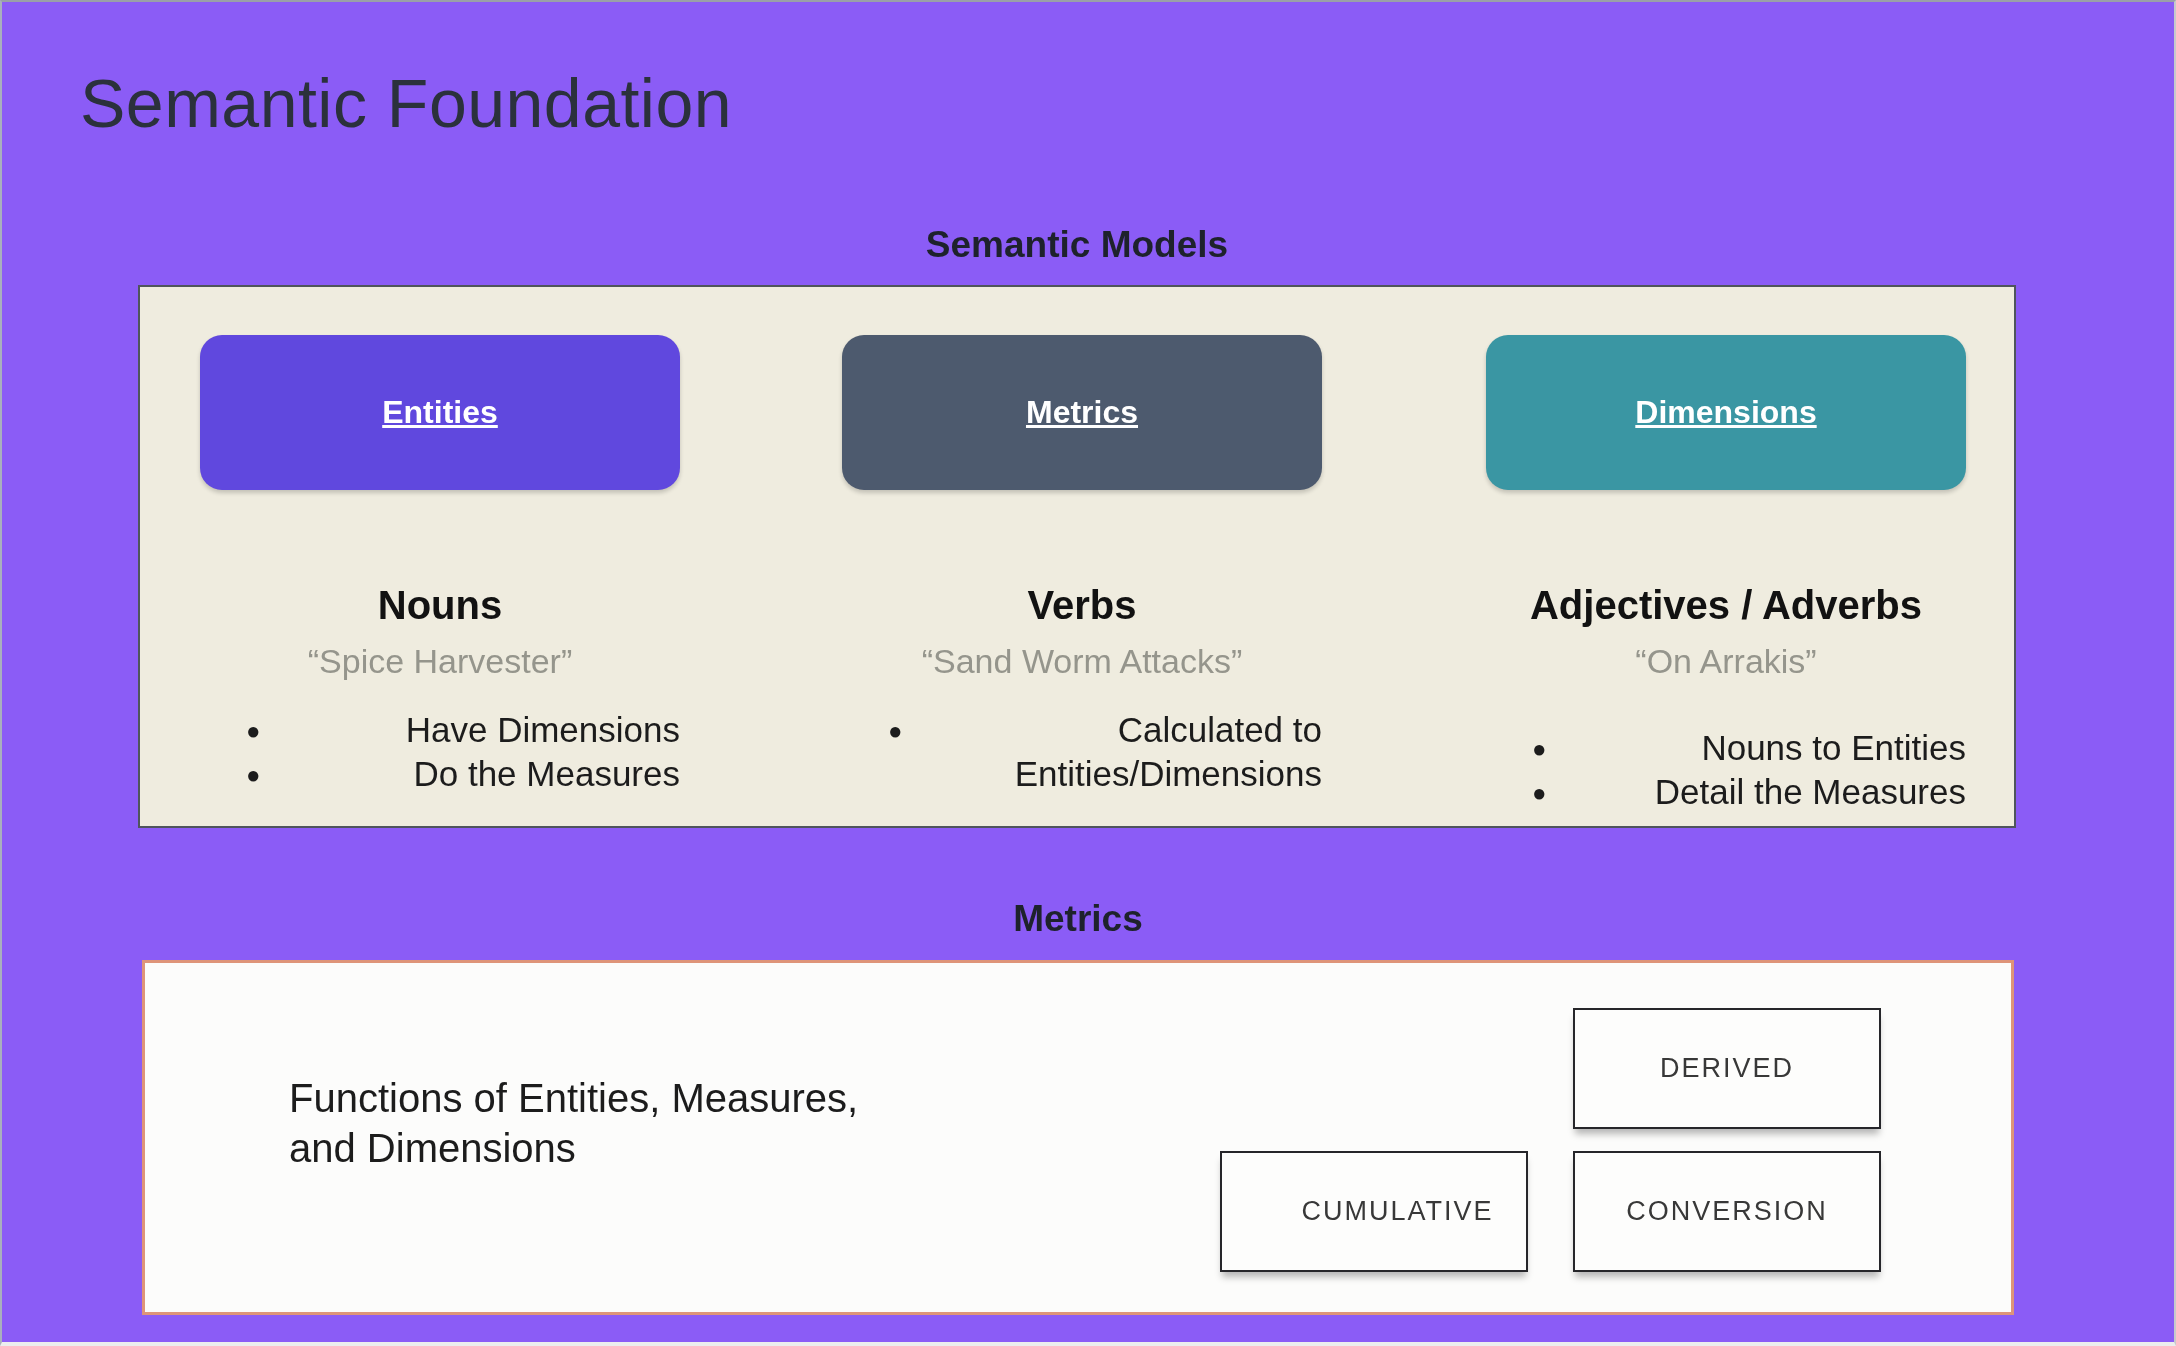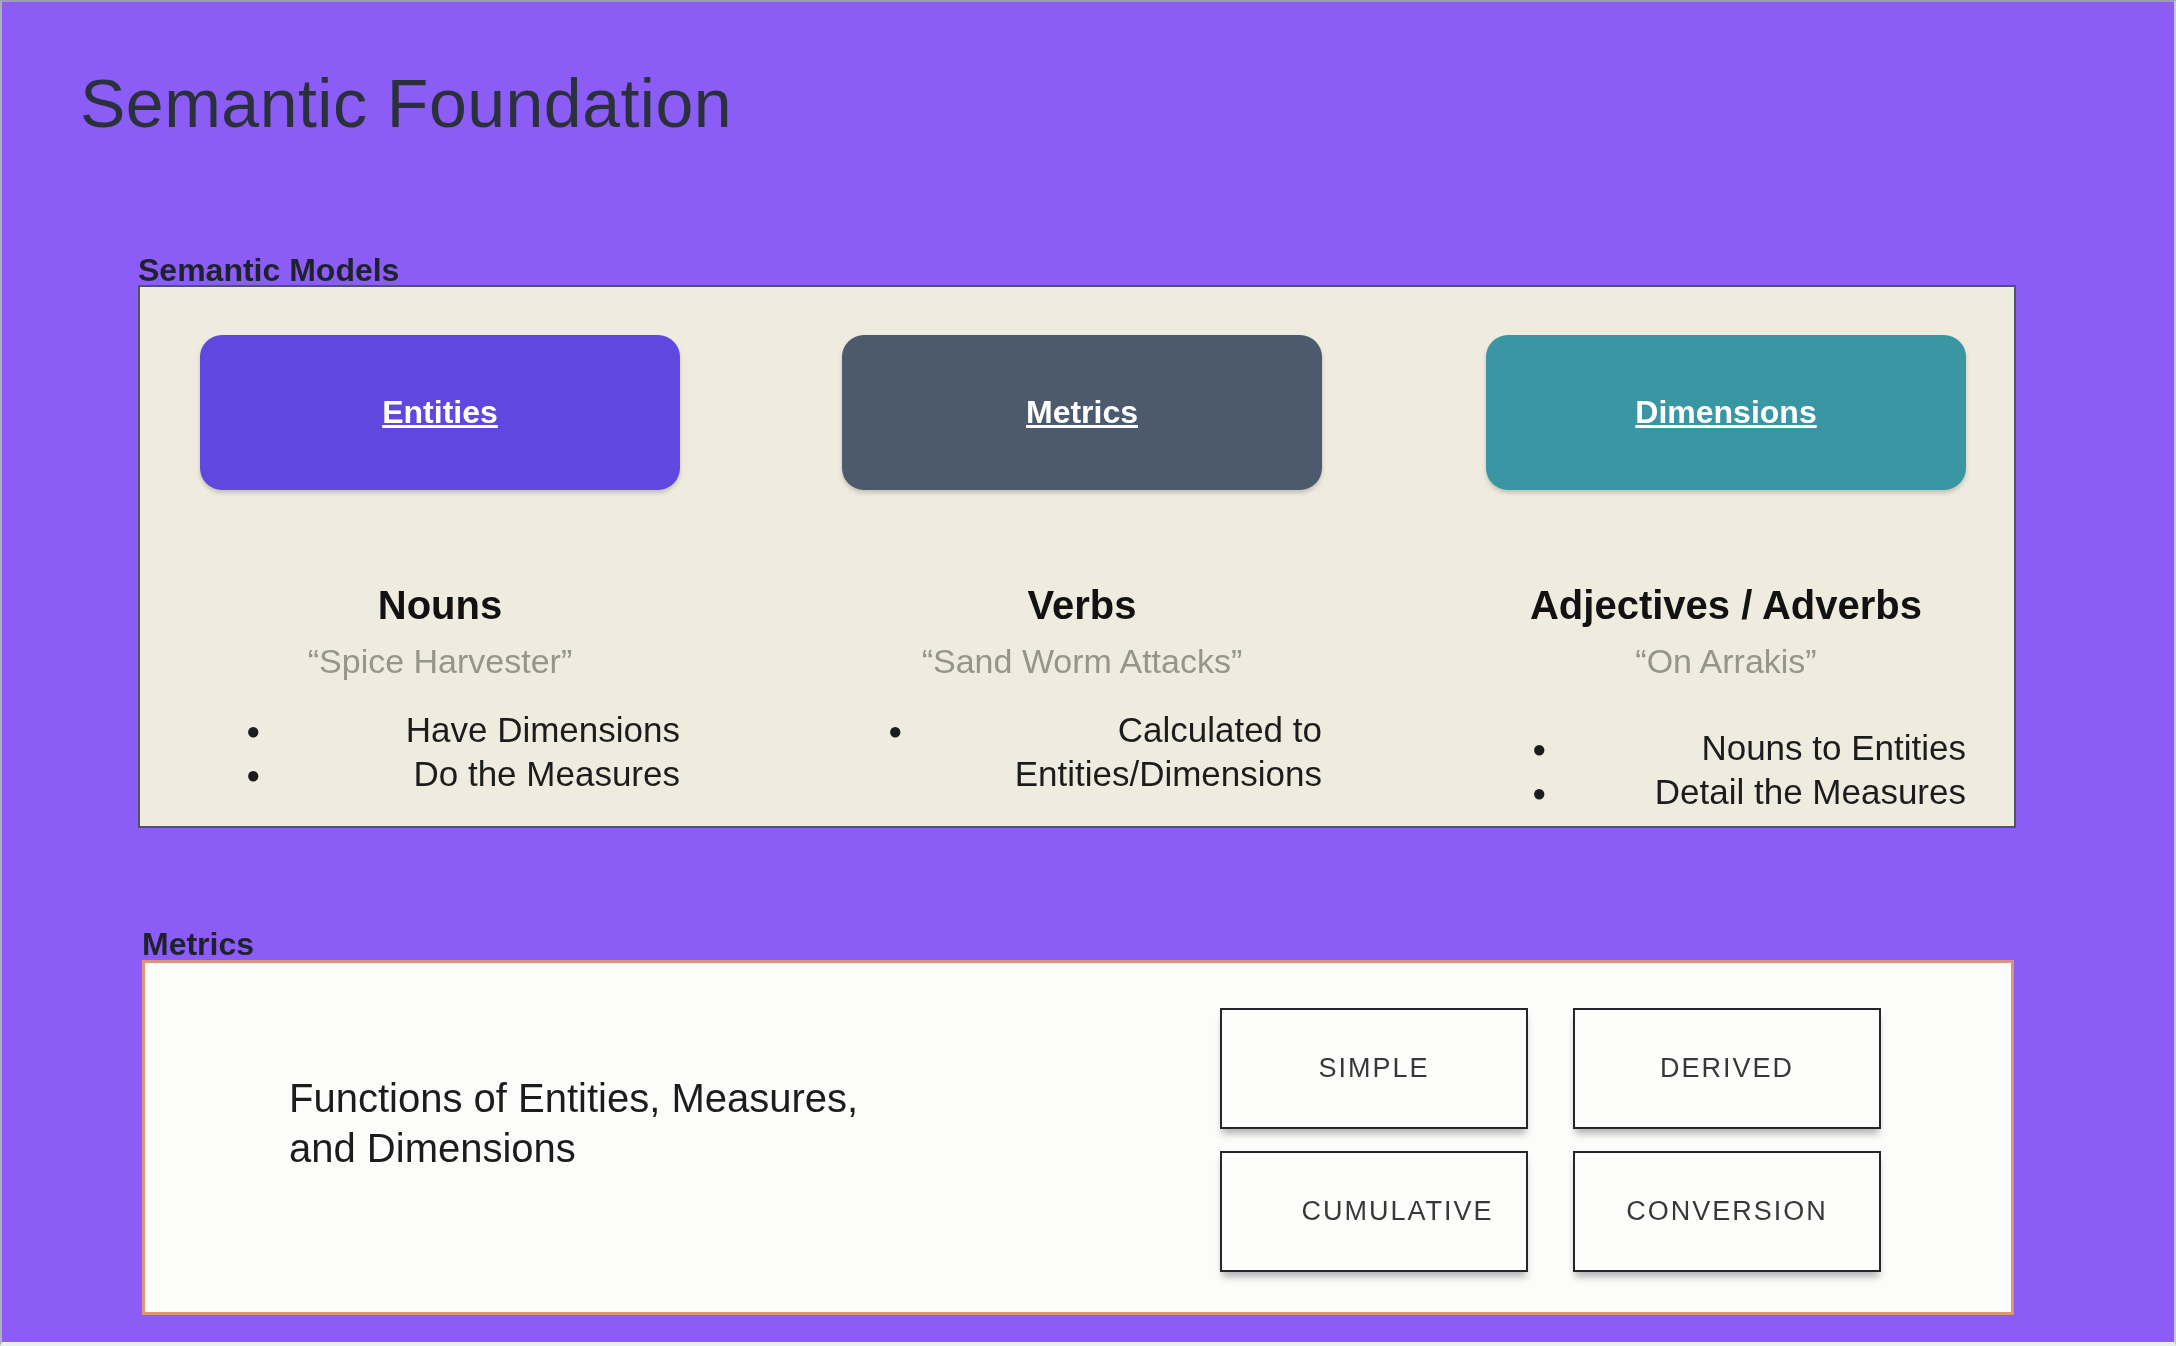--- a/index.html
+++ b/index.html
@@ -13,22 +13,22 @@
     border-right:2px solid #c6c9cc;
     border-bottom:4px solid #eceeee;
     overflow:hidden;
     font-family:"Liberation Sans","DejaVu Sans",sans-serif;
   }
   .slide-title{
     position:absolute;left:78px;top:62px;
     font-size:68px;font-weight:400;color:#2b313c;letter-spacing:0.5px;
   }
   .section-header{
-    position:absolute;
-    font-size:32px;font-weight:700;color:#1e222c;margin-top:28px;
+    position:absolute;text-align:center;
+    font-size:37px;font-weight:700;color:#1e222c;
   }
   #models-header{left:136px;width:1878px;top:222px;}
   #metrics-header{left:140px;width:1872px;top:896px;}
 
   .models-panel{
     position:absolute;left:136px;top:283px;width:1878px;height:543px;
     background:#efecdf;border:2px solid #4f555c;box-sizing:border-box;
   }
   .model-col{position:absolute;top:48px;width:480px;text-align:center;}
   #col-entities{left:60px;}
@@ -125,19 +125,18 @@
       </ul>
     </div>
 
   </div>
 
   <div class="section-header" id="metrics-header">Metrics</div>
 
   <div class="metrics-panel">
     <div class="metrics-desc">Functions of Entities, Measures,
 and Dimensions</div>
-    <div class="metric-box" id="metric-simple">SIMPLE</div>
     <div class="metric-box" id="metric-derived">DERIVED</div>
     <div class="metric-box" id="metric-cumulative">CUMULATIVE</div>
     <div class="metric-box" id="metric-conversion">CONVERSION</div>
   </div>
 
 </div>
 
 </body></html>

